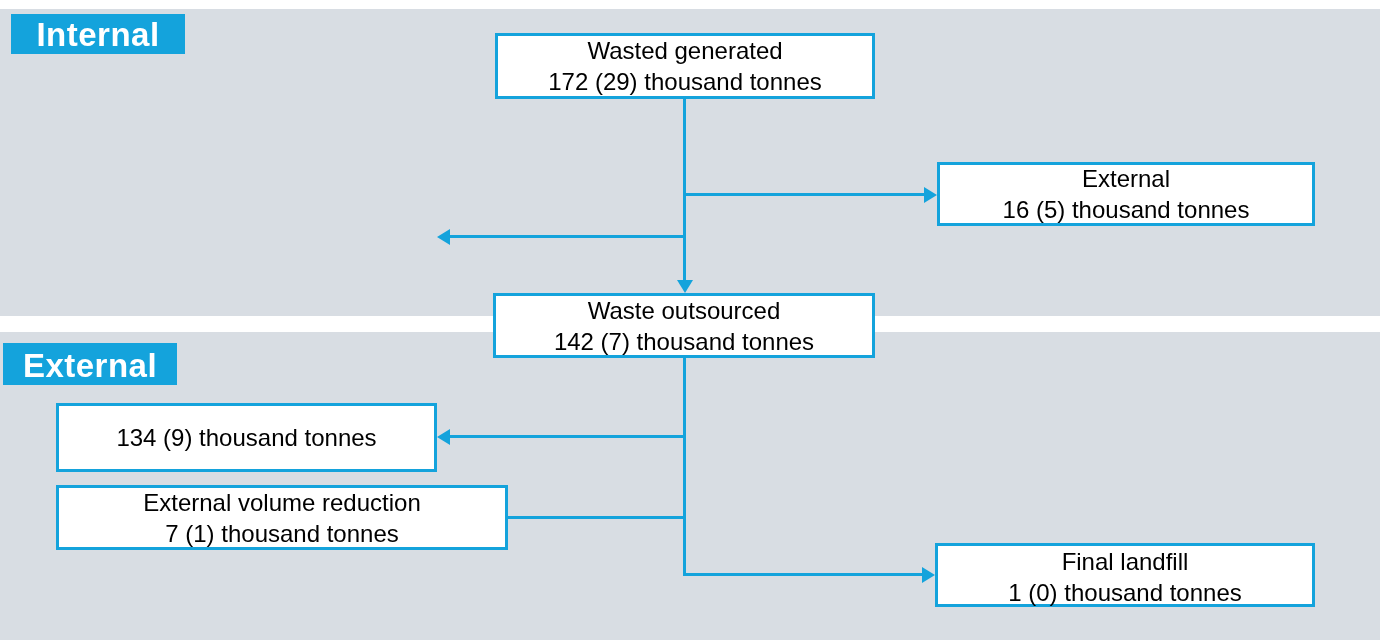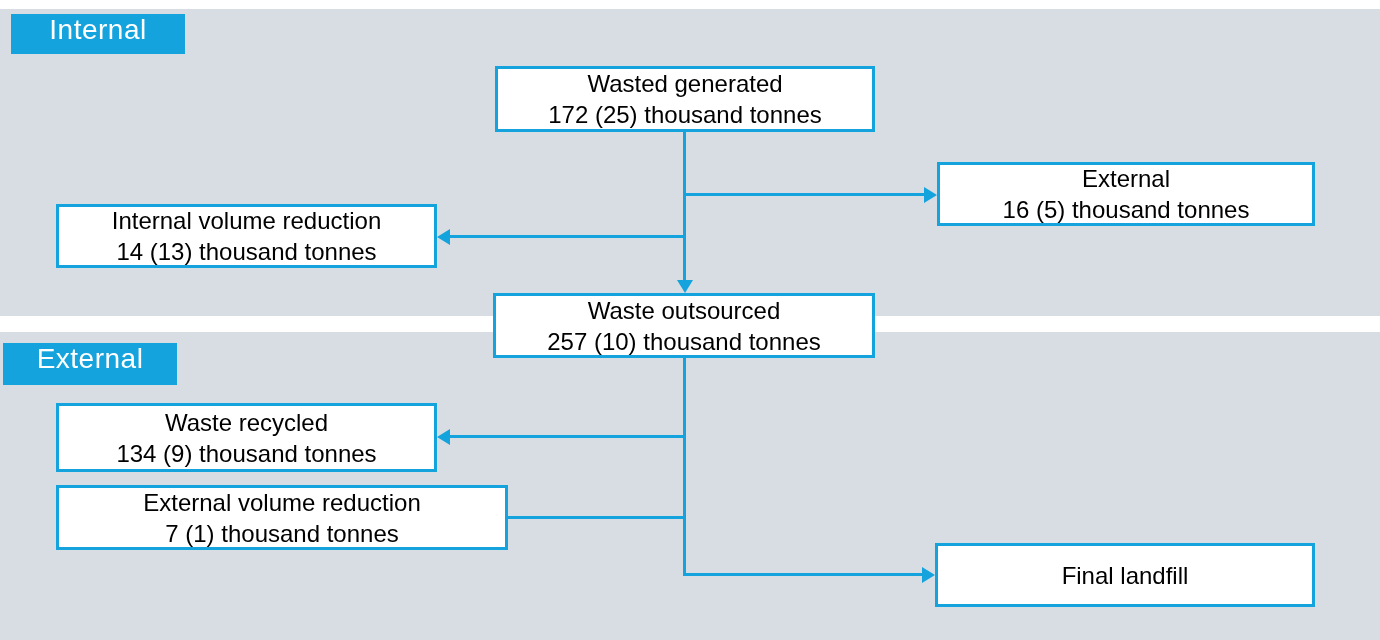--- a/index.html
+++ b/index.html
@@ -22,24 +22,24 @@
     background: var(--divider, #FFFFFF);
   }
   .band-top      { top: 0;     height: 9px;  }
   .band-divider  { top: 316px; height: 16px; }
 
   
   .section-label {
     position: absolute;
     background: var(--accent, #14A3DC);
     color: var(--section-text, #FFFFFF);
-    font-size: 28px;
-    font-weight: normal;
+    font-size: 33px;
+    font-weight: bold;
     display: flex;
-    align-items: flex-start;
+    align-items: flex-end;
     justify-content: center;
     letter-spacing: 0.5px;
   }
   .section-label--internal { left: 11px; top: 14px;  width: 174px; height: 40px; }
   .section-label--external { left: 3px; top: 343px; width: 174px; height: 42px; }
 
   
   .node {
     position: absolute;
     background: var(--box-bg, #FFFFFF);
@@ -48,27 +48,27 @@
     display: flex;
     flex-direction: column;
     align-items: center;
     justify-content: center;
     text-align: center;
     color: var(--box-text, #000000);
     font-size: 24px;
     line-height: 31px;
     z-index: 2;
   }
-  .node--waste-generated           { left: 495px; top: 33px;  width: 380px; height: 66px; margin-top: 33px; }
+  .node--waste-generated           { left: 495px; top: 33px;  width: 380px; height: 66px; }
   .node--valuables                 { left: 937px; top: 162px; width: 378px; height: 64px; }
   .node--internal-volume-reduction { left: 56px;  top: 204px; width: 381px; height: 64px; }
   .node--waste-outsourced          { left: 493px; top: 293px; width: 382px; height: 65px; }
   .node--waste-recycled            { left: 56px;  top: 403px; width: 381px; height: 69px; }
   .node--external-volume-reduction { left: 56px;  top: 485px; width: 452px; height: 65px; }
-  .node--final-landfill            { left: 935px; top: 543px; width: 380px; height: 64px; }
+  .node--final-landfill            { left: 935px; top: 543px; width: 380px; height: 64px; justify-content: space-between; }
 
   
   .line {
     position: absolute;
     background: var(--accent, #14A3DC);
     z-index: 1;
   }
   .line-v1          { left: 683px; top: 99px;  width: 3px;   height: 183px; }
   .line-h-valuables { left: 683px; top: 193px; width: 242px; height: 3px; }
   .line-h-intred    { left: 449px; top: 235px; width: 237px; height: 3px; }
@@ -131,45 +131,41 @@
 
   <div class="arrow arrow-right arrow--to-valuables"></div>
   <div class="arrow arrow-left arrow--to-intred"></div>
   <div class="arrow arrow-down arrow--to-outsourced"></div>
   <div class="arrow arrow-left arrow--to-recycled"></div>
   <div class="arrow arrow-left arrow--to-extred"></div>
   <div class="arrow arrow-right arrow--to-landfill"></div>
 
   <div class="node node--waste-generated">
     <span>Wasted generated</span>
-    <span>172 (25) thousand tonnes</span>
+    <span>172 (29) thousand tonnes</span>
   </div>
 
   <div class="node node--valuables">
     <span>External</span>
     <span>16 (5) thousand tonnes</span>
   </div>
 
-  <div class="node node--internal-volume-reduction">
-    <span>Internal volume reduction</span>
-    <span>14 (13) thousand tonnes</span>
-  </div>
 
   <div class="node node--waste-outsourced">
     <span>Waste outsourced</span>
-    <span>257 (10) thousand tonnes</span>
+    <span>142 (7) thousand tonnes</span>
   </div>
 
   <div class="node node--waste-recycled">
-    <span>Waste recycled</span>
     <span>134 (9) thousand tonnes</span>
   </div>
 
   <div class="node node--external-volume-reduction">
     <span>External volume reduction</span>
     <span>7 (1) thousand tonnes</span>
   </div>
 
   <div class="node node--final-landfill">
     <span>Final landfill</span>
+    <span>1 (0) thousand tonnes</span>
   </div>
 
 </div>
 
 </body></html>

